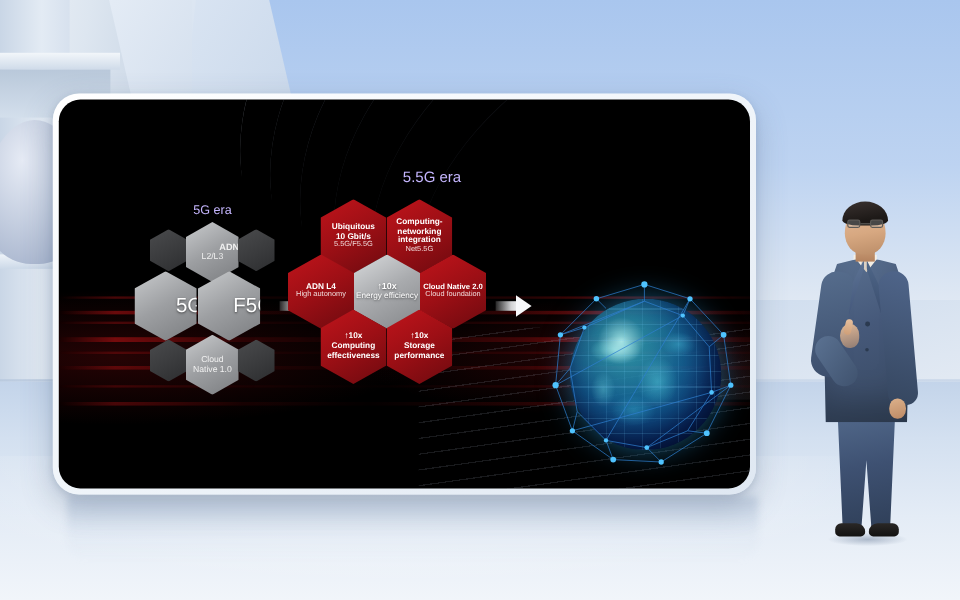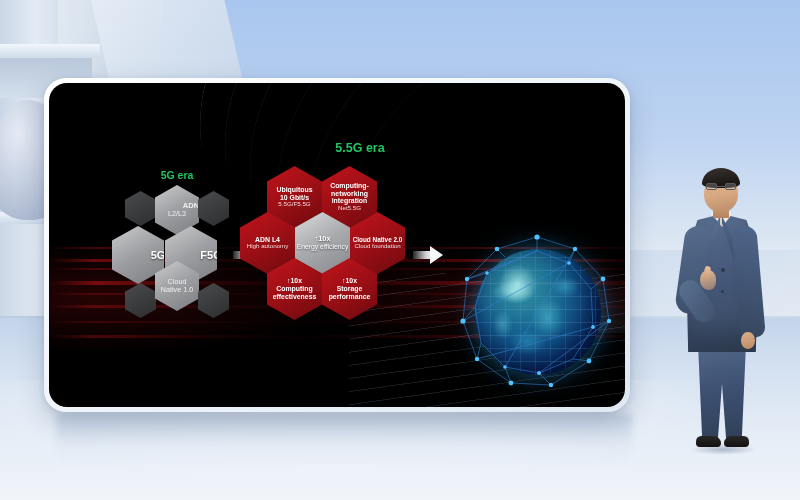--- a/index.html
+++ b/index.html
@@ -132,40 +132,40 @@
   
   .slide-title {
     position:absolute; left:0; top:26px; width:100%;
     text-align:center;
     color:#f3f5f8; font-size:16.5px; font-weight:400; letter-spacing:.2px;
     text-shadow:0 1px 3px rgba(0,0,0,.9);
   }
 
   
   .era-label {
-    position:absolute; color:#22c55e; font-weight:bold;
+    position:absolute; color:#c4b5fd; font-weight:normal;
     text-shadow:0 1px 3px rgba(0,0,0,.95);
   }
   .era-5g   { left:88px; top:86px; width:80px; text-align:center; font-size:10.5px; }
   .era-55g  { left:256px; top:58px; width:110px; text-align:center; font-size:12.5px; }
 
   
   .hex {
     position:absolute;
     clip-path:polygon(50% 0%, 100% 25%, 100% 75%, 50% 100%, 0% 75%, 0% 25%);
     display:flex; flex-direction:column; align-items:center; justify-content:center;
     text-align:center; color:#fff; line-height:1.12;
   }
   .hex-gray   { background:linear-gradient(150deg,#c9cbcd 0%,#9d9fa2 48%,#7b7d80 100%); }
   .hex-dark   { background:linear-gradient(150deg,#4a4b4d 0%,#3a3b3d 55%,#2c2d2f 100%); }
   .hex-red    { background:linear-gradient(150deg,#c0141b 0%,#9d0f15 48%,#6e0a0f 100%); }
   .hex-center { background:linear-gradient(150deg,#d9dbdd 0%,#a9abae 48%,#85878a 100%); }
 
   
-  .c5g-big  { font-size:11px; font-weight:bold; color:#fff; text-shadow:0 1px 2px rgba(0,0,0,.6);padding-left:40px; }
+  .c5g-big  { font-size:17px; font-weight:normal; color:#fff; text-shadow:0 1px 2px rgba(0,0,0,.6);padding-left:40px; }
   .c5g-sm   { font-size:6.6px; color:#f0f0f0; }
 
   
   .c55-t    { font-size:6.9px; font-weight:bold; color:#ffffff; }
   .c55-s    { font-size:6.2px; color:#f0dada; }
   .c55-ct   { font-size:7.4px; font-weight:bold; color:#ffffff; }
   .c55-cs   { font-size:6.8px; color:#ffffff; }
   .hex-center .c55-ct, .hex-center .c55-cs { color:#ffffff; text-shadow:0 1px 2px rgba(0,0,0,.55); }
 
   
@@ -387,21 +387,21 @@
         <div class="hex hex-gray" style="left:63px; top:143px; width:52px; height:58px;">
           <div class="c5g-big">5G</div>
         </div>
 
         <div class="hex hex-gray" style="left:116px; top:143px; width:52px; height:58px;">
           <div class="c5g-big">F5G</div>
         </div>
 
         <div class="hex hex-dark" style="left:76px; top:200px; width:31px; height:35px;"></div>
 
-        <div class="hex hex-gray" style="left:106px; top:178px; width:44px; height:50px;">
+        <div class="hex hex-gray" style="left:106px; top:196px; width:44px; height:50px;">
           <div class="c5g-sm" style="font-size:7.2px;">Cloud</div>
           <div class="c5g-sm" style="font-size:7.2px;">Native 1.0</div>
         </div>
 
         <div class="hex hex-dark" style="left:149px; top:200px; width:31px; height:35px;"></div>
       </div>
 
       <div class="arrow" style="left:184px; top:163px;">
         <div class="shaft"></div>
           <div class="head"></div>

